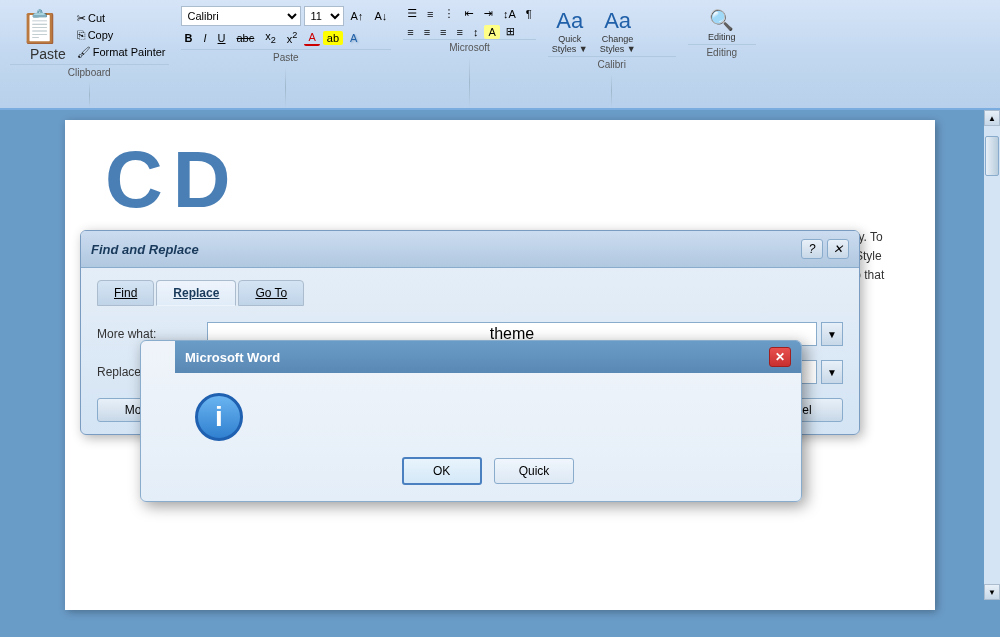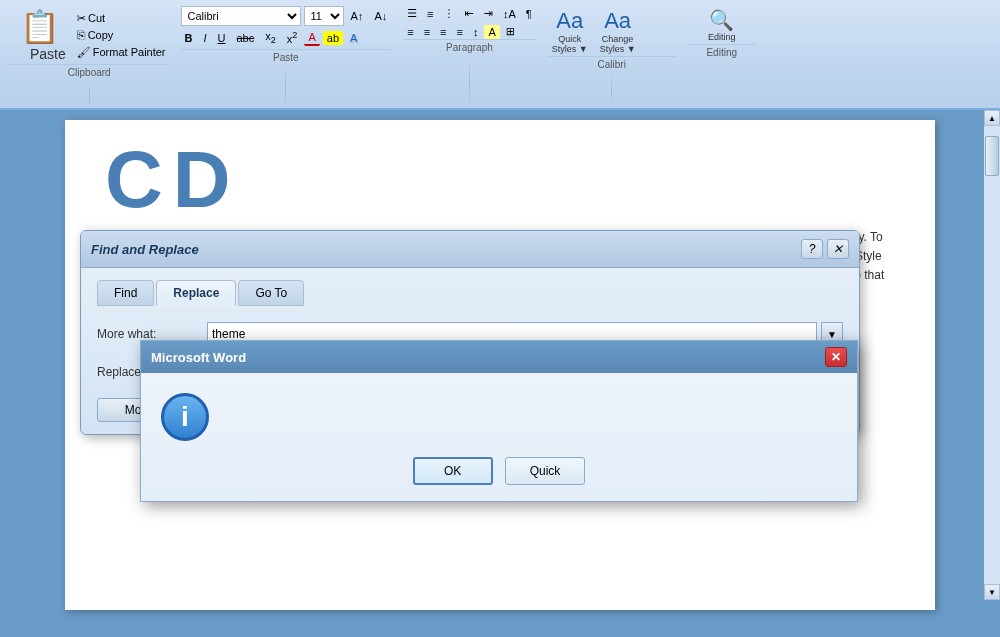--- a/index.html
+++ b/index.html
@@ -315,20 +315,21 @@
     }
 
     .dialog-tab {
       padding: 5px 16px;
       font-size: 12px;
       cursor: pointer;
       border: 1px solid #aabcce;
       background: linear-gradient(to bottom, #d4e4f4, #c0d4e8);
       margin-right: 2px;
       border-radius: 4px 4px 0 0;
+      text-decoration: underline;
     }
 
     .dialog-tab.active {
       background: linear-gradient(to bottom, #eef4fc, #e0ecf8);
       border-bottom: 1px solid #eef4fc;
       font-weight: bold;
       color: #1a3a5c;
     }
 
     
@@ -350,21 +351,22 @@
       align-items: center;
       gap: 4px;
     }
 
     .form-input {
       flex: 1;
       height: 24px;
       border: 1px solid #8aaccc;
       background: white;
       padding: 1px 4px;
-      font-size: 12px;
+      font-size: 16px;
+      text-align: center;
     }
 
     .form-dropdown-btn {
       width: 22px;
       height: 24px;
       border: 1px solid #8aaccc;
       background: linear-gradient(to bottom, #e8f0f8, #c8d8e8);
       cursor: pointer;
       display: flex;
       align-items: center;
@@ -391,24 +393,25 @@
     }
 
     
     .alert-dialog {
       position: absolute;
       top: 230px;
       left: 140px;
       z-index: 200;
       background: linear-gradient(to bottom, #f0f4fa, #e4eef8);
       border: 1px solid #8aaccc;
-      border-radius: 0;
+      border-radius: 6px;
       box-shadow: 4px 4px 15px rgba(0,0,0,0.4);
-      width: 718px;
+      width: 662px;
       overflow: hidden;
+      padding-left: 34px;
     }
 
     .alert-titlebar {
       background: linear-gradient(to bottom, #6a9cc8, #5a88b4);
       padding: 6px 10px;
       display: flex;
       justify-content: space-between;
       align-items: center;
     }
 
@@ -459,20 +462,21 @@
       font-size: 13px;
       color: #333;
       flex: 1;
     }
 
     .alert-buttons {
       display: flex;
       justify-content: center;
       gap: 12px;
       padding: 0 20px 16px 20px;
+      align-items: center;
     }
 
     .alert-btn {
       padding: 5px 24px;
       font-size: 12px;
       border: 1px solid #8aaccc;
       background: linear-gradient(to bottom, #f0f6fc, #dce8f4);
       cursor: pointer;
       border-radius: 3px;
       min-width: 80px;
@@ -570,21 +574,21 @@
       </div>
       <div style="display:flex;gap:2px;align-items:center">
         <button class="font-btn">≡</button>
         <button class="font-btn">≡</button>
         <button class="font-btn">≡</button>
         <button class="font-btn">≡</button>
         <button class="font-btn">↕</button>
         <button class="font-btn" style="background:#ffff88">A</button>
         <button class="font-btn">⊞</button>
       </div>
-      <div class="ribbon-group-label">Paragraph</div>
+      <div class="ribbon-group-label">Microsoft</div>
     </div>
     <div class="separator"></div>
   </div>
 
   <div class="ribbon-group-wrapper">
     <div class="styles-group">
       <div class="styles-inner">
         <div class="style-item">
           <div style="font-size:22px;color:#2060a8">Aa</div>
           <div style="font-size:9px;text-align:center;color:#333">Quick<br>Styles ▼</div>

